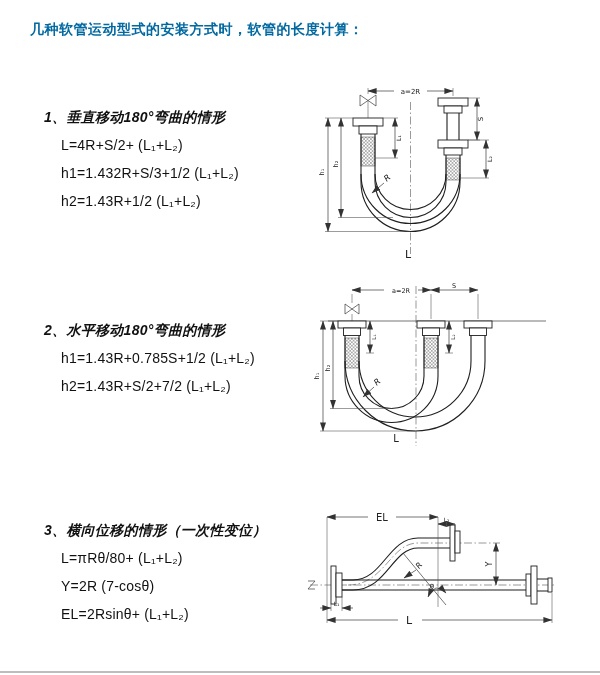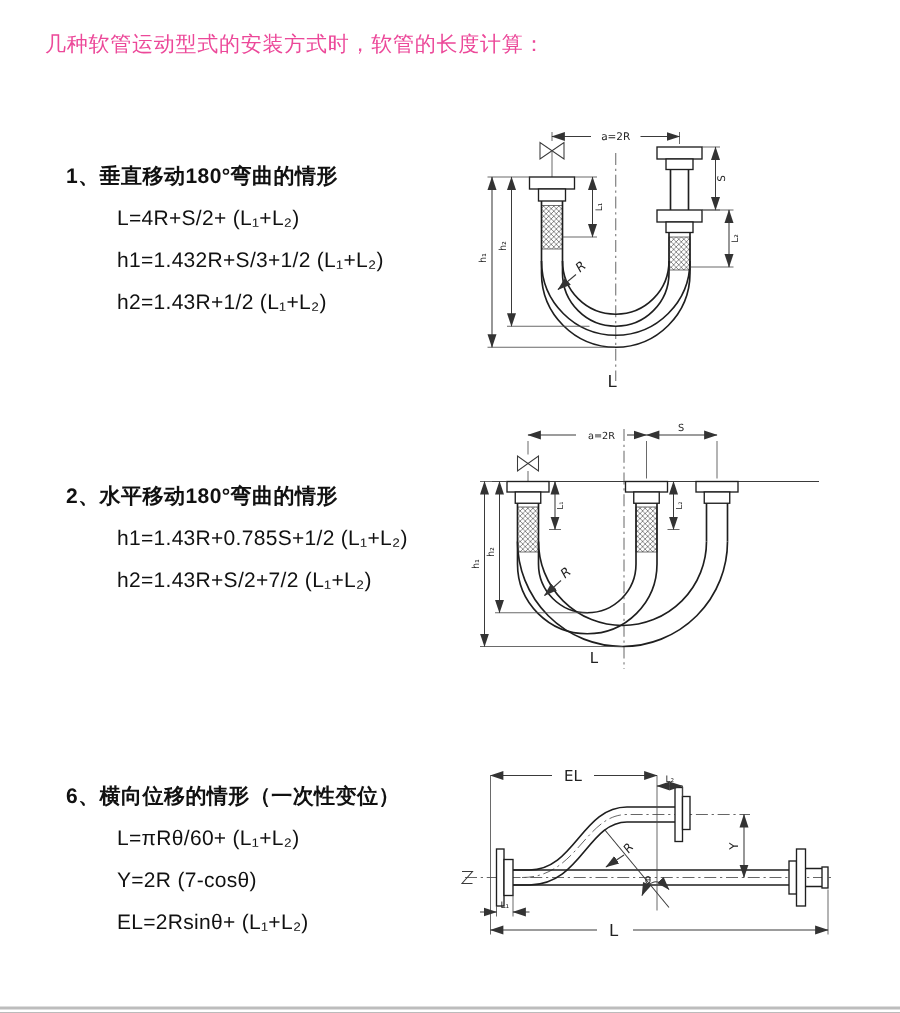--- a/index.html
+++ b/index.html
@@ -2,27 +2,27 @@
 <html><head>
 <meta charset="utf-8">
 <style>
   html,body{margin:0;padding:0;background:#888;}
   .page{
     position:relative;width:600px;height:675px;background:#ffffff;
     font-family:"Liberation Sans","DejaVu Sans",sans-serif;color:#1a1a1a;
     overflow:hidden;margin:0 auto;
   }
   .title{
-    position:absolute;left:30px;top:21px;font-size:14px;font-weight:400;
-    letter-spacing:0.5px;color:#ec4899;
+    position:absolute;left:30px;top:21px;font-size:14px;font-weight:700;
+    letter-spacing:0.5px;color:#0369a1;
   }
   .sec{position:absolute;left:44px;width:290px;}
-  .sec-h{font-size:14px;font-weight:700;line-height:18px;color:#111;letter-spacing:0.3px;}
+  .sec-h{font-size:14px;font-weight:700;line-height:18px;color:#111;letter-spacing:0.3px;font-style:italic;}
   .formula{
-    font-size:14px;line-height:18px;margin:10px 0 0 34px;color:#111;
+    font-size:14px;line-height:18px;margin:10px 0 0 17px;color:#111;
     font-family:"Liberation Sans","DejaVu Sans",sans-serif;letter-spacing:0.2px;
   }
   svg.diag{position:absolute;overflow:visible;}
   svg text{
     font-family:"DejaVu Sans","Liberation Sans",sans-serif;fill:#222;
   }
   .ln   {stroke:#3a3a3a;stroke-width:0.7;fill:none;}
   .ext  {stroke:#4a4a4a;stroke-width:0.55;fill:none;}
   .hose {stroke:#1f1f1f;stroke-width:1.1;fill:none;}
   .flg  {stroke:#1f1f1f;stroke-width:0.9;fill:#ffffff;}
@@ -43,22 +43,22 @@
     <div class="formula">h2=1.43R+1/2 (L₁+L₂)</div>
   </section>
 
   <section class="sec" style="top:321px">
     <div class="sec-h">2、水平移动180°弯曲的情形</div>
     <div class="formula">h1=1.43R+0.785S+1/2 (L₁+L₂)</div>
     <div class="formula">h2=1.43R+S/2+7/2 (L₁+L₂)</div>
   </section>
 
   <section class="sec" style="top:521px">
-    <div class="sec-h">6、横向位移的情形（一次性变位）</div>
-    <div class="formula">L=πRθ/60+ (L₁+L₂)</div>
+    <div class="sec-h">3、横向位移的情形（一次性变位）</div>
+    <div class="formula">L=πRθ/80+ (L₁+L₂)</div>
     <div class="formula">Y=2R (7-cosθ)</div>
     <div class="formula">EL=2Rsinθ+ (L₁+L₂)</div>
   </section>
 
   <svg class="diag" style="left:308px;top:66px" width="284" height="200" viewBox="0 0 284 200">
     <defs>
       <marker id="d1aE" markerWidth="10" markerHeight="8" refX="8.6" refY="4" orient="auto" markerUnits="userSpaceOnUse">
         <path d="M0,1 L9,4 L0,7 Z" fill="#333"></path>
       </marker>
       <marker id="d1aS" markerWidth="10" markerHeight="8" refX="0.4" refY="4" orient="auto" markerUnits="userSpaceOnUse">

